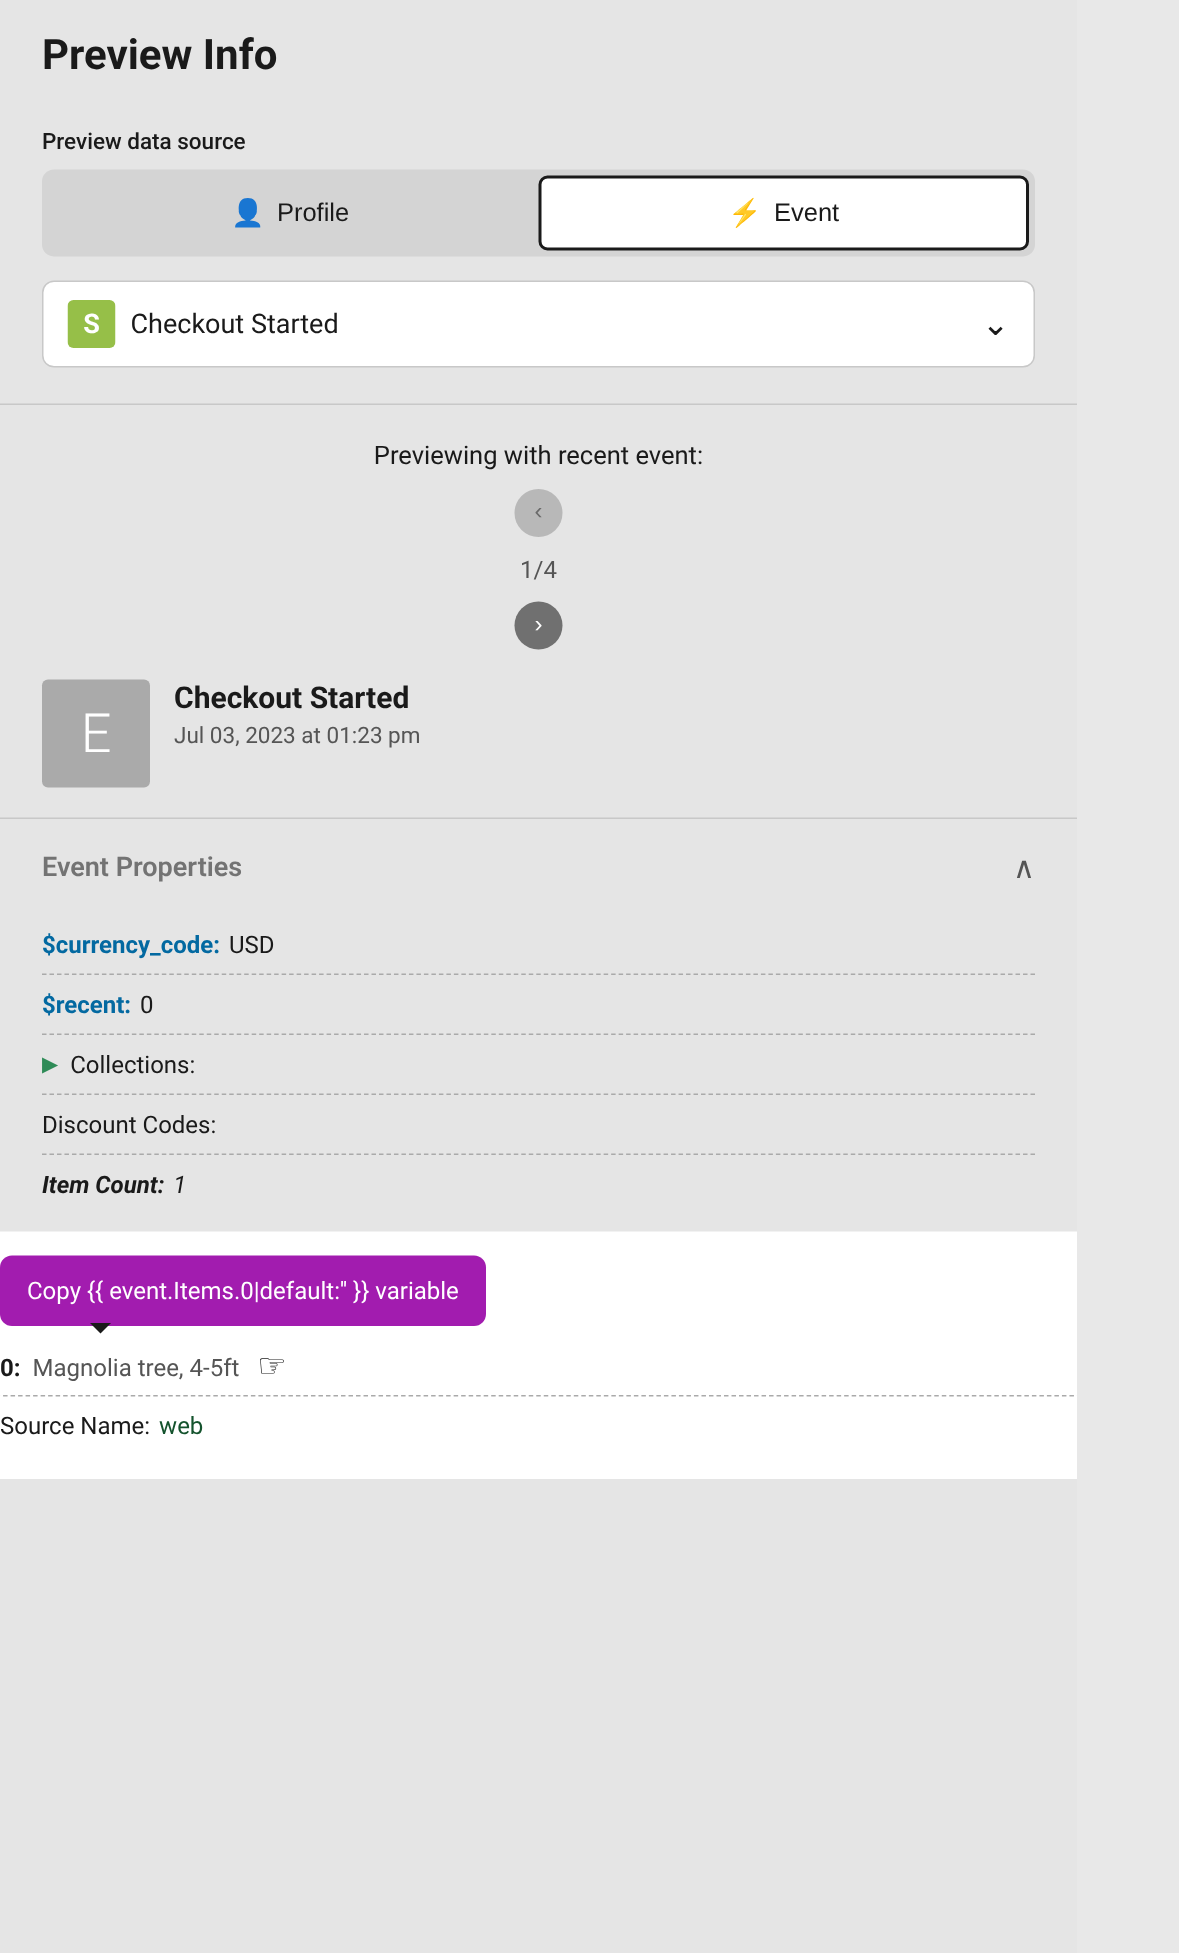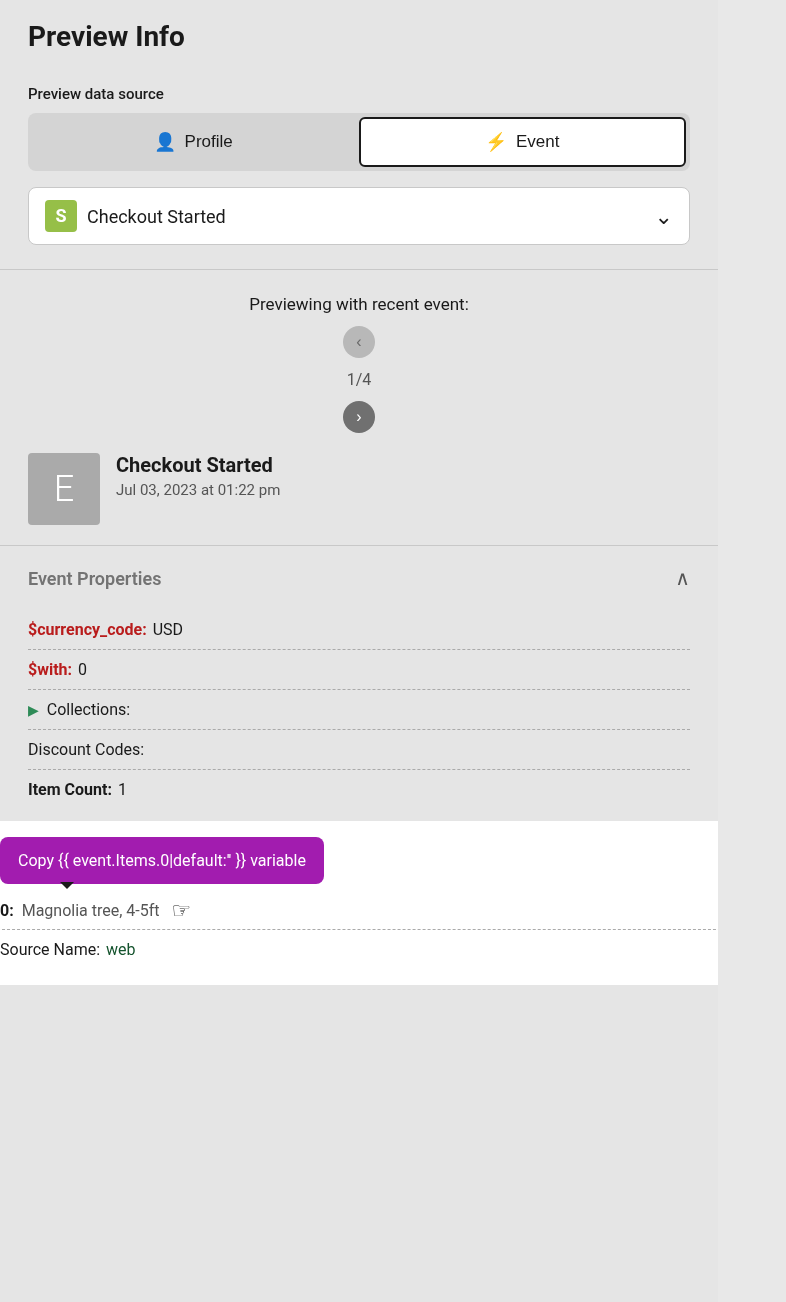--- a/index.html
+++ b/index.html
@@ -238,21 +238,21 @@
       gap: 6px;
       padding: 10px 0;
       border-bottom: 1.5px dashed #aaaaaa;
     }
     .property-row:last-child {
       border-bottom: none;
     }
     .prop-key {
       font-size: 16px;
       font-weight: 700;
-      color: #b91c1c;
+      color: #0369a1;
       text-align: right;
     }
     .prop-value {
       font-size: 16px;
       color: #1a1a1a;
     }
     .collections-row {
       display: flex;
       align-items: center;
       gap: 8px;
@@ -277,20 +277,21 @@
     }
     .discount-key {
       font-size: 16px;
       color: #1a1a1a;
     }
     .item-count-row {
       display: flex;
       align-items: flex-start;
       gap: 6px;
       padding: 10px 0;
+      font-style: italic;
     }
     .item-count-key {
       font-size: 16px;
       font-weight: 700;
       color: #1a1a1a;
     }
     .item-count-value {
       font-size: 16px;
       color: #1a1a1a;
     }
@@ -416,42 +417,42 @@
         <span>›</span>
       </button>
     </div>
 
     <div class="event-card">
       <div class="avatar">
         <span>E</span>
       </div>
       <div class="event-info">
         <div class="event-name">Checkout Started</div>
-        <div class="event-date">Jul 03, 2023 at 01:22 pm</div>
+        <div class="event-date">Jul 03, 2023 at 01:23 pm</div>
       </div>
     </div>
   </div>
 
   <div class="divider2"></div>
 
   <div class="event-properties-section">
     <div class="event-properties-header">
       <span class="event-properties-title">Event Properties</span>
       <span class="collapse-icon">∧</span>
     </div>
 
     <div class="properties-list">
 
       <div class="property-row">
         <span class="prop-key">$currency_code:</span>
         <span class="prop-value">USD</span>
       </div>
 
       <div class="property-row">
-        <span class="prop-key">$with:</span>
+        <span class="prop-key">$recent:</span>
         <span class="prop-value">0</span>
       </div>
 
       <div class="collections-row">
         <span class="expand-arrow">▶</span>
         <span class="collections-key">Collections:</span>
       </div>
 
       <div class="discount-row">
         <span class="discount-key">Discount Codes:</span>

